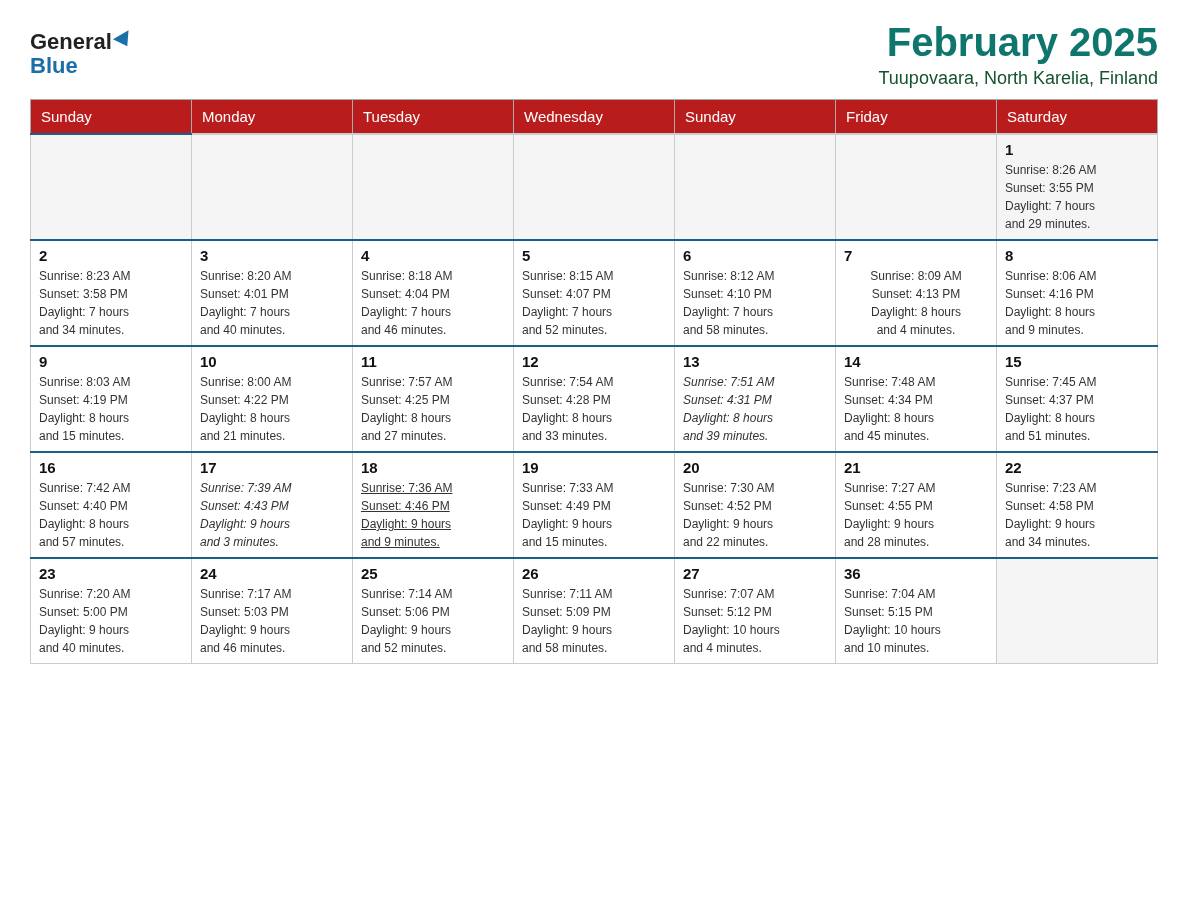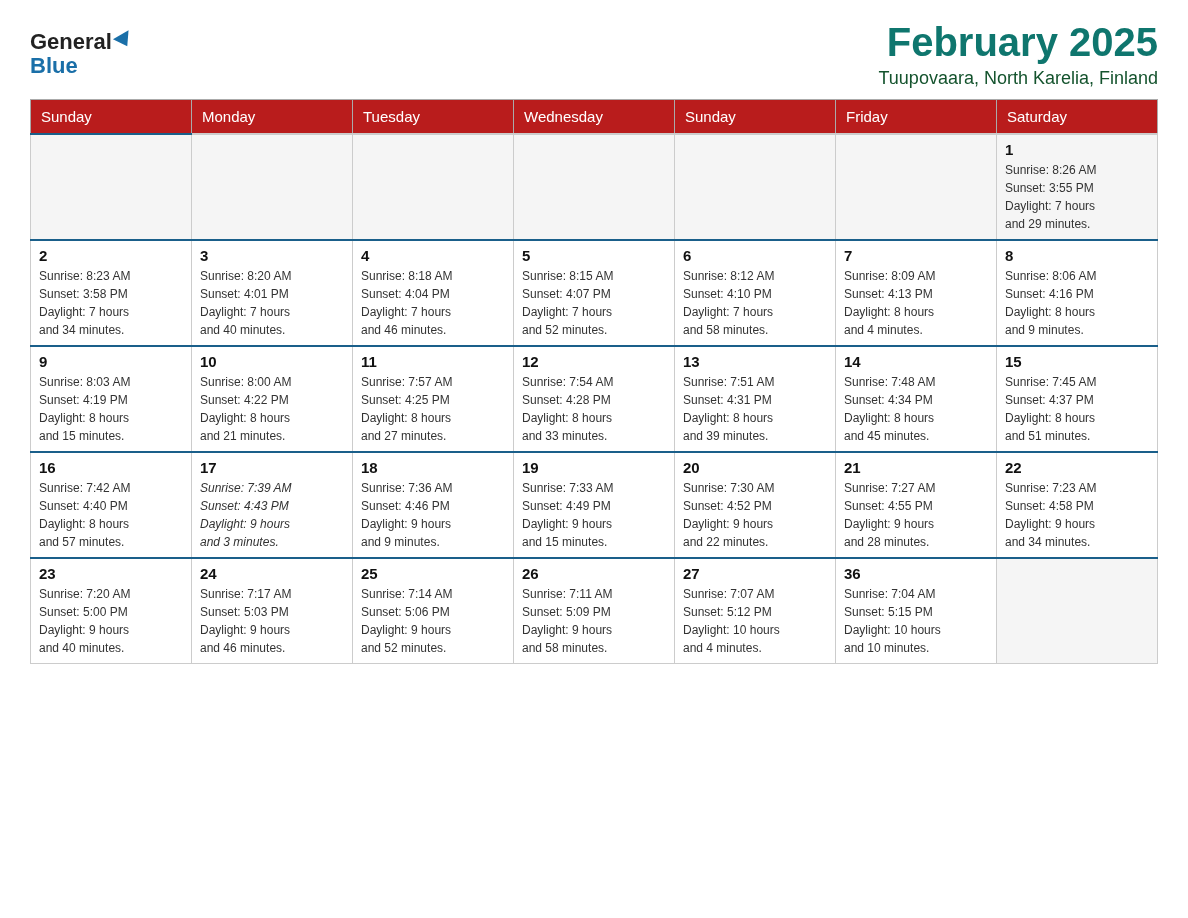--- a/index.html
+++ b/index.html
@@ -187,21 +187,21 @@
         </td>
         <td>
           <div class="day-num">6</div>
           <div class="day-info" style="white-space: pre-line;">Sunrise: 8:12 AM
 Sunset: 4:10 PM
 Daylight: 7 hours
 and 58 minutes.</div>
         </td>
         <td>
           <div class="day-num">7</div>
-          <div class="day-info" style="white-space: pre-line;">Sunrise: 8:09 AM
+          <div class="day-info" style="white-space: pre-line; text-align: center;">Sunrise: 8:09 AM
 Sunset: 4:13 PM
 Daylight: 8 hours
 and 4 minutes.</div>
         </td>
         <td>
           <div class="day-num">8</div>
           <div class="day-info" style="white-space: pre-line;">Sunrise: 8:06 AM
 Sunset: 4:16 PM
 Daylight: 8 hours
 and 9 minutes.</div>
@@ -231,21 +231,21 @@
         </td>
         <td>
           <div class="day-num">12</div>
           <div class="day-info" style="white-space: pre-line;">Sunrise: 7:54 AM
 Sunset: 4:28 PM
 Daylight: 8 hours
 and 33 minutes.</div>
         </td>
         <td>
           <div class="day-num">13</div>
-          <div class="day-info" style="white-space: pre-line;">Sunrise: 7:51 AM
+          <div class="day-info" style="white-space: pre-line; font-style: italic;">Sunrise: 7:51 AM
 Sunset: 4:31 PM
 Daylight: 8 hours
 and 39 minutes.</div>
         </td>
         <td>
           <div class="day-num">14</div>
           <div class="day-info" style="white-space: pre-line;">Sunrise: 7:48 AM
 Sunset: 4:34 PM
 Daylight: 8 hours
 and 45 minutes.</div>
@@ -268,21 +268,21 @@
         </td>
         <td>
           <div class="day-num">17</div>
           <div class="day-info" style="white-space: pre-line; font-style: italic;">Sunrise: 7:39 AM
 Sunset: 4:43 PM
 Daylight: 9 hours
 and 3 minutes.</div>
         </td>
         <td>
           <div class="day-num">18</div>
-          <div class="day-info" style="white-space: pre-line;">Sunrise: 7:36 AM
+          <div class="day-info" style="white-space: pre-line; text-decoration: underline;">Sunrise: 7:36 AM
 Sunset: 4:46 PM
 Daylight: 9 hours
 and 9 minutes.</div>
         </td>
         <td>
           <div class="day-num">19</div>
           <div class="day-info" style="white-space: pre-line;">Sunrise: 7:33 AM
 Sunset: 4:49 PM
 Daylight: 9 hours
 and 15 minutes.</div>

